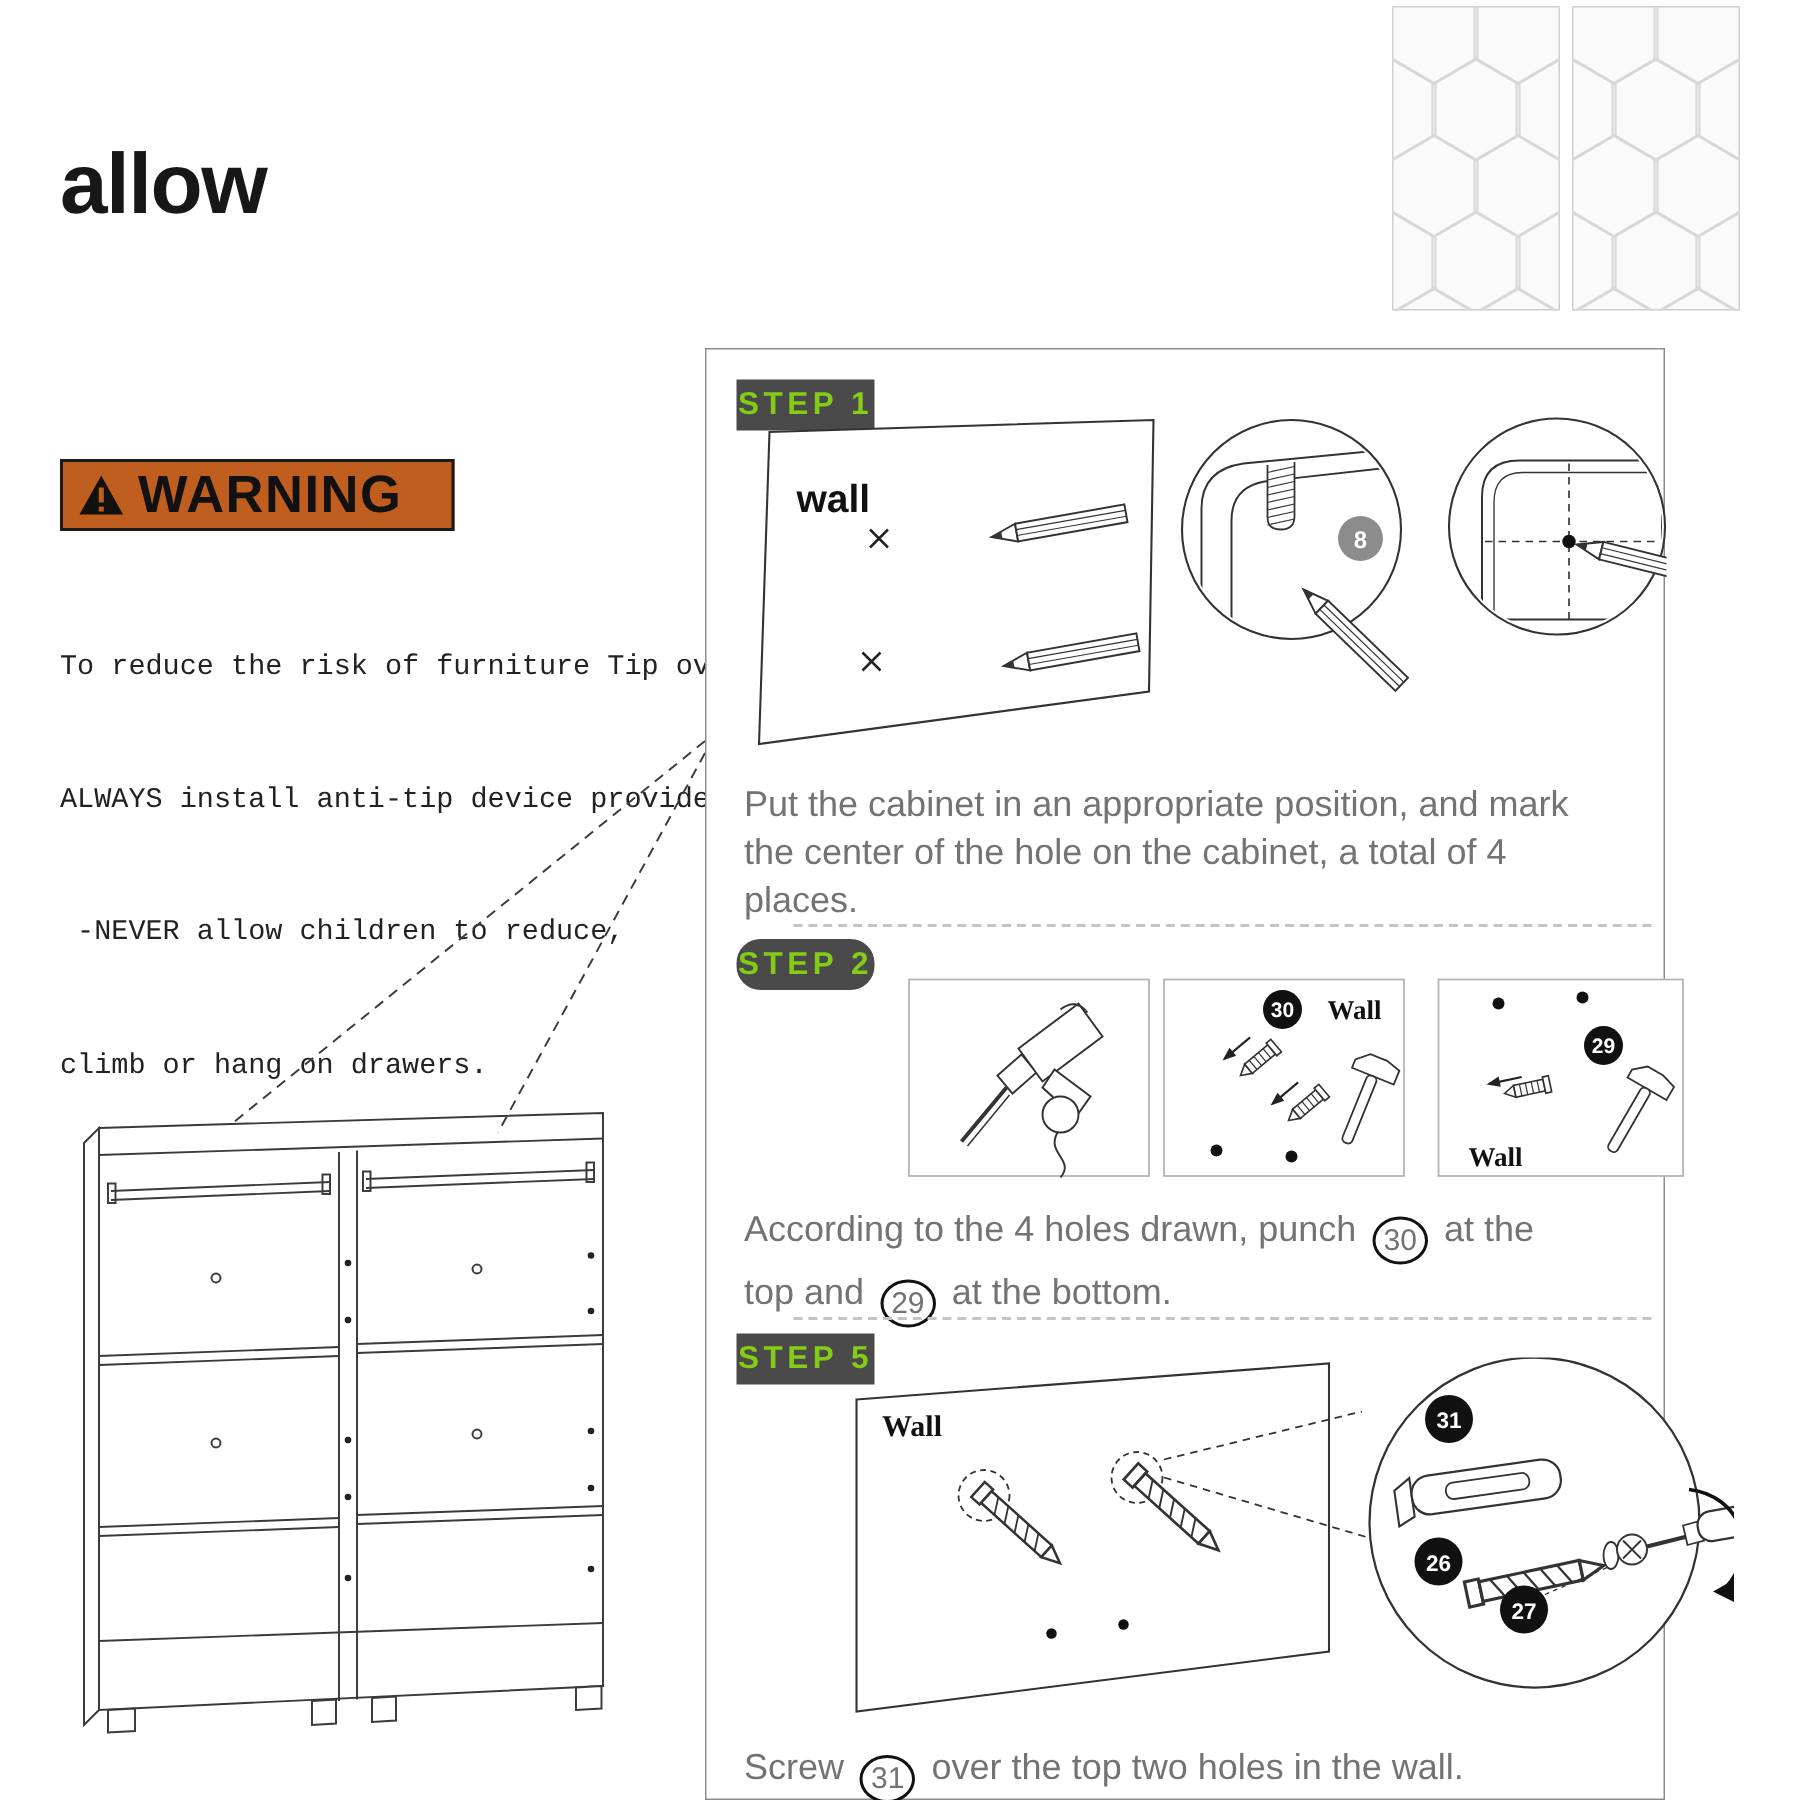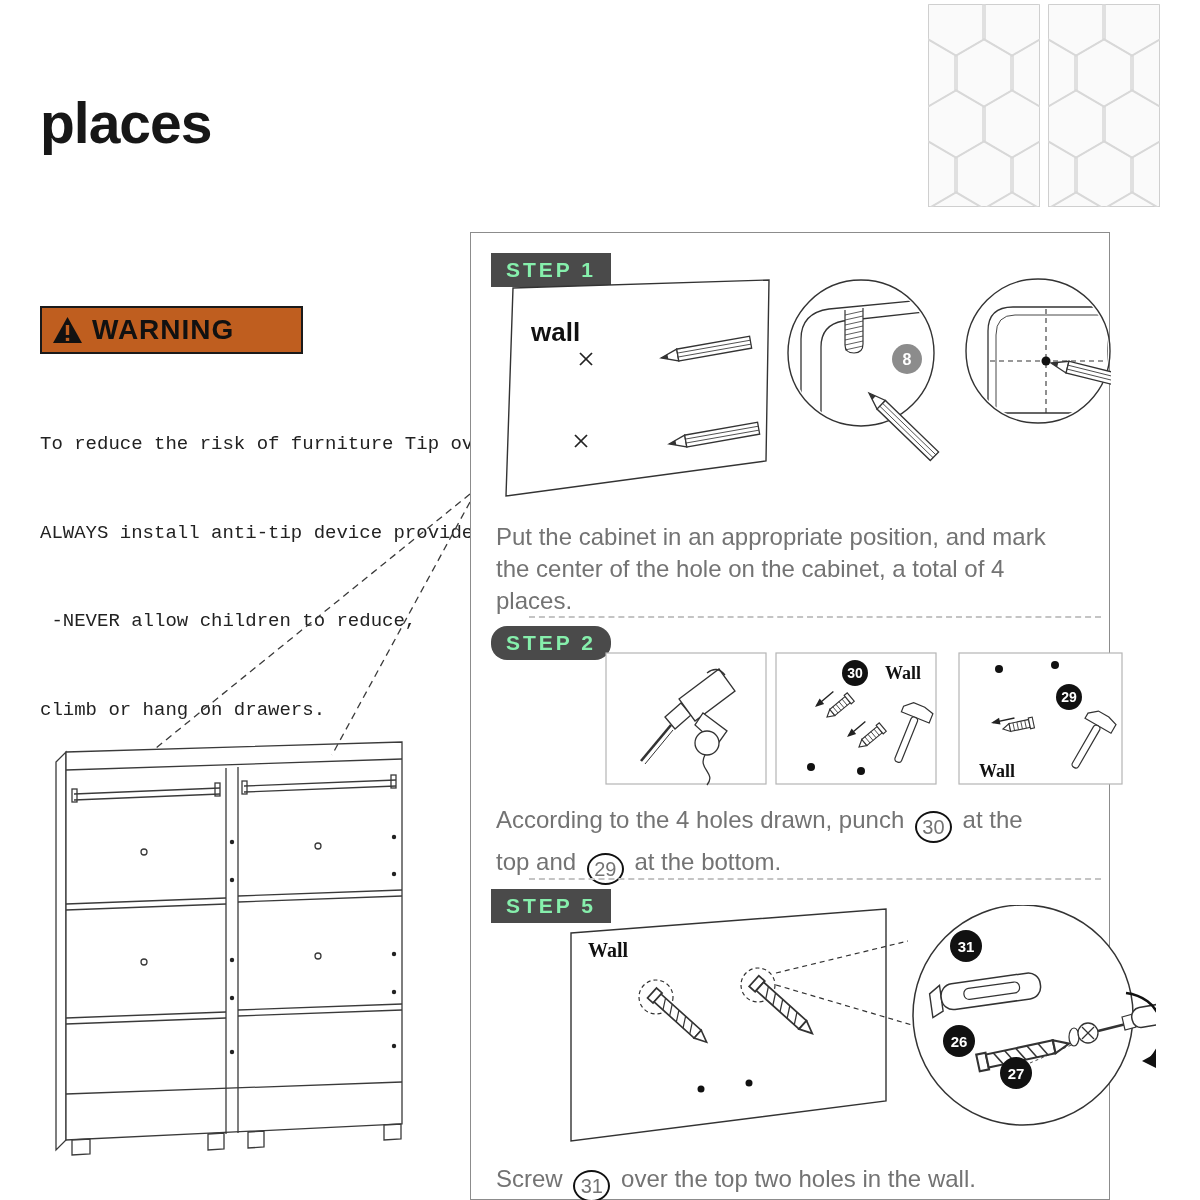--- a/index.html
+++ b/index.html
@@ -18,40 +18,40 @@
   }
 
   .doors { left:928px; top:4px; }
 
   .warn-banner {
     left:40px; top:306px; width:263px; height:48px;
     background:#bf5e1f; border:2px solid #1a1a1a;
     display:flex; align-items:center; gap:9px; padding-left:10px;
   }
   .warn-banner .warn-label {
-    font-size:28px; font-weight:bold; letter-spacing:1px; color:#111;text-align:right;
+    font-size:35px; font-weight:bold; letter-spacing:1px; color:#111;text-align:right;
   }
   .warn-text {
     left:40px; top:371px; width:470px;
     font-family:"Liberation Mono", monospace;
     font-size:19px; line-height:29.5px; color:#222;
     white-space:pre;
   }
 
   .cabinet { left:48px; top:722px; }
   .pointers { left:140px; top:478px; }
 
   .panel {
     left:470px; top:232px; width:640px; height:968px;
     border:1.5px solid #8c8c8c; background:#fff;
   }
   .step-label {
-    position:absolute; background:#4a4a4a; color:#86efac;
+    position:absolute; background:#4a4a4a; color:#84cc16;
     font-size:21px; font-weight:bold; letter-spacing:3px;
-    padding:5px 15px;
+    padding:5px 1px;
   }
   .lbl1 { left:20px; top:20px; }
   .lbl2 { left:20px; top:393px;border-radius:16px; }
   .lbl3 { left:20px; top:656px; }
 
   .s1-svg { left:12px; top:40px; }
   .s2-svg { left:132px; top:418px; }
   .s3-svg { left:55px; top:672px; }
 
   .step-text {
@@ -78,21 +78,21 @@
   .sans-bold  { font-family:"Liberation Sans", sans-serif; font-weight:bold; }
   .serif-bold { font-family:"Liberation Serif", serif; font-weight:bold; }
   .badge-text { fill:#fff; font-weight:bold; text-anchor:middle;
                 font-family:"Liberation Sans", sans-serif; }
 </style>
 </head>
 <body>
 
 <h1 class="abs page-title">
   <br>
-  <span>places</span>
+  <span>allow</span>
 </h1>
 
 <svg class="abs doors" width="232" height="204" viewBox="0 0 232 204">
   <defs>
     <polygon id="hexP" points="0,-34 29,-17 29,17 0,34 -29,17 -29,-17"></polygon>
     <clipPath id="doorClip">
         <rect x="0" y="0" width="112" height="203"></rect>
       </clipPath>
   </defs>
   <rect x="0.5" y="0.5" width="111" height="202" fill="#fafafa" stroke="#cfcfcf"></rect>

